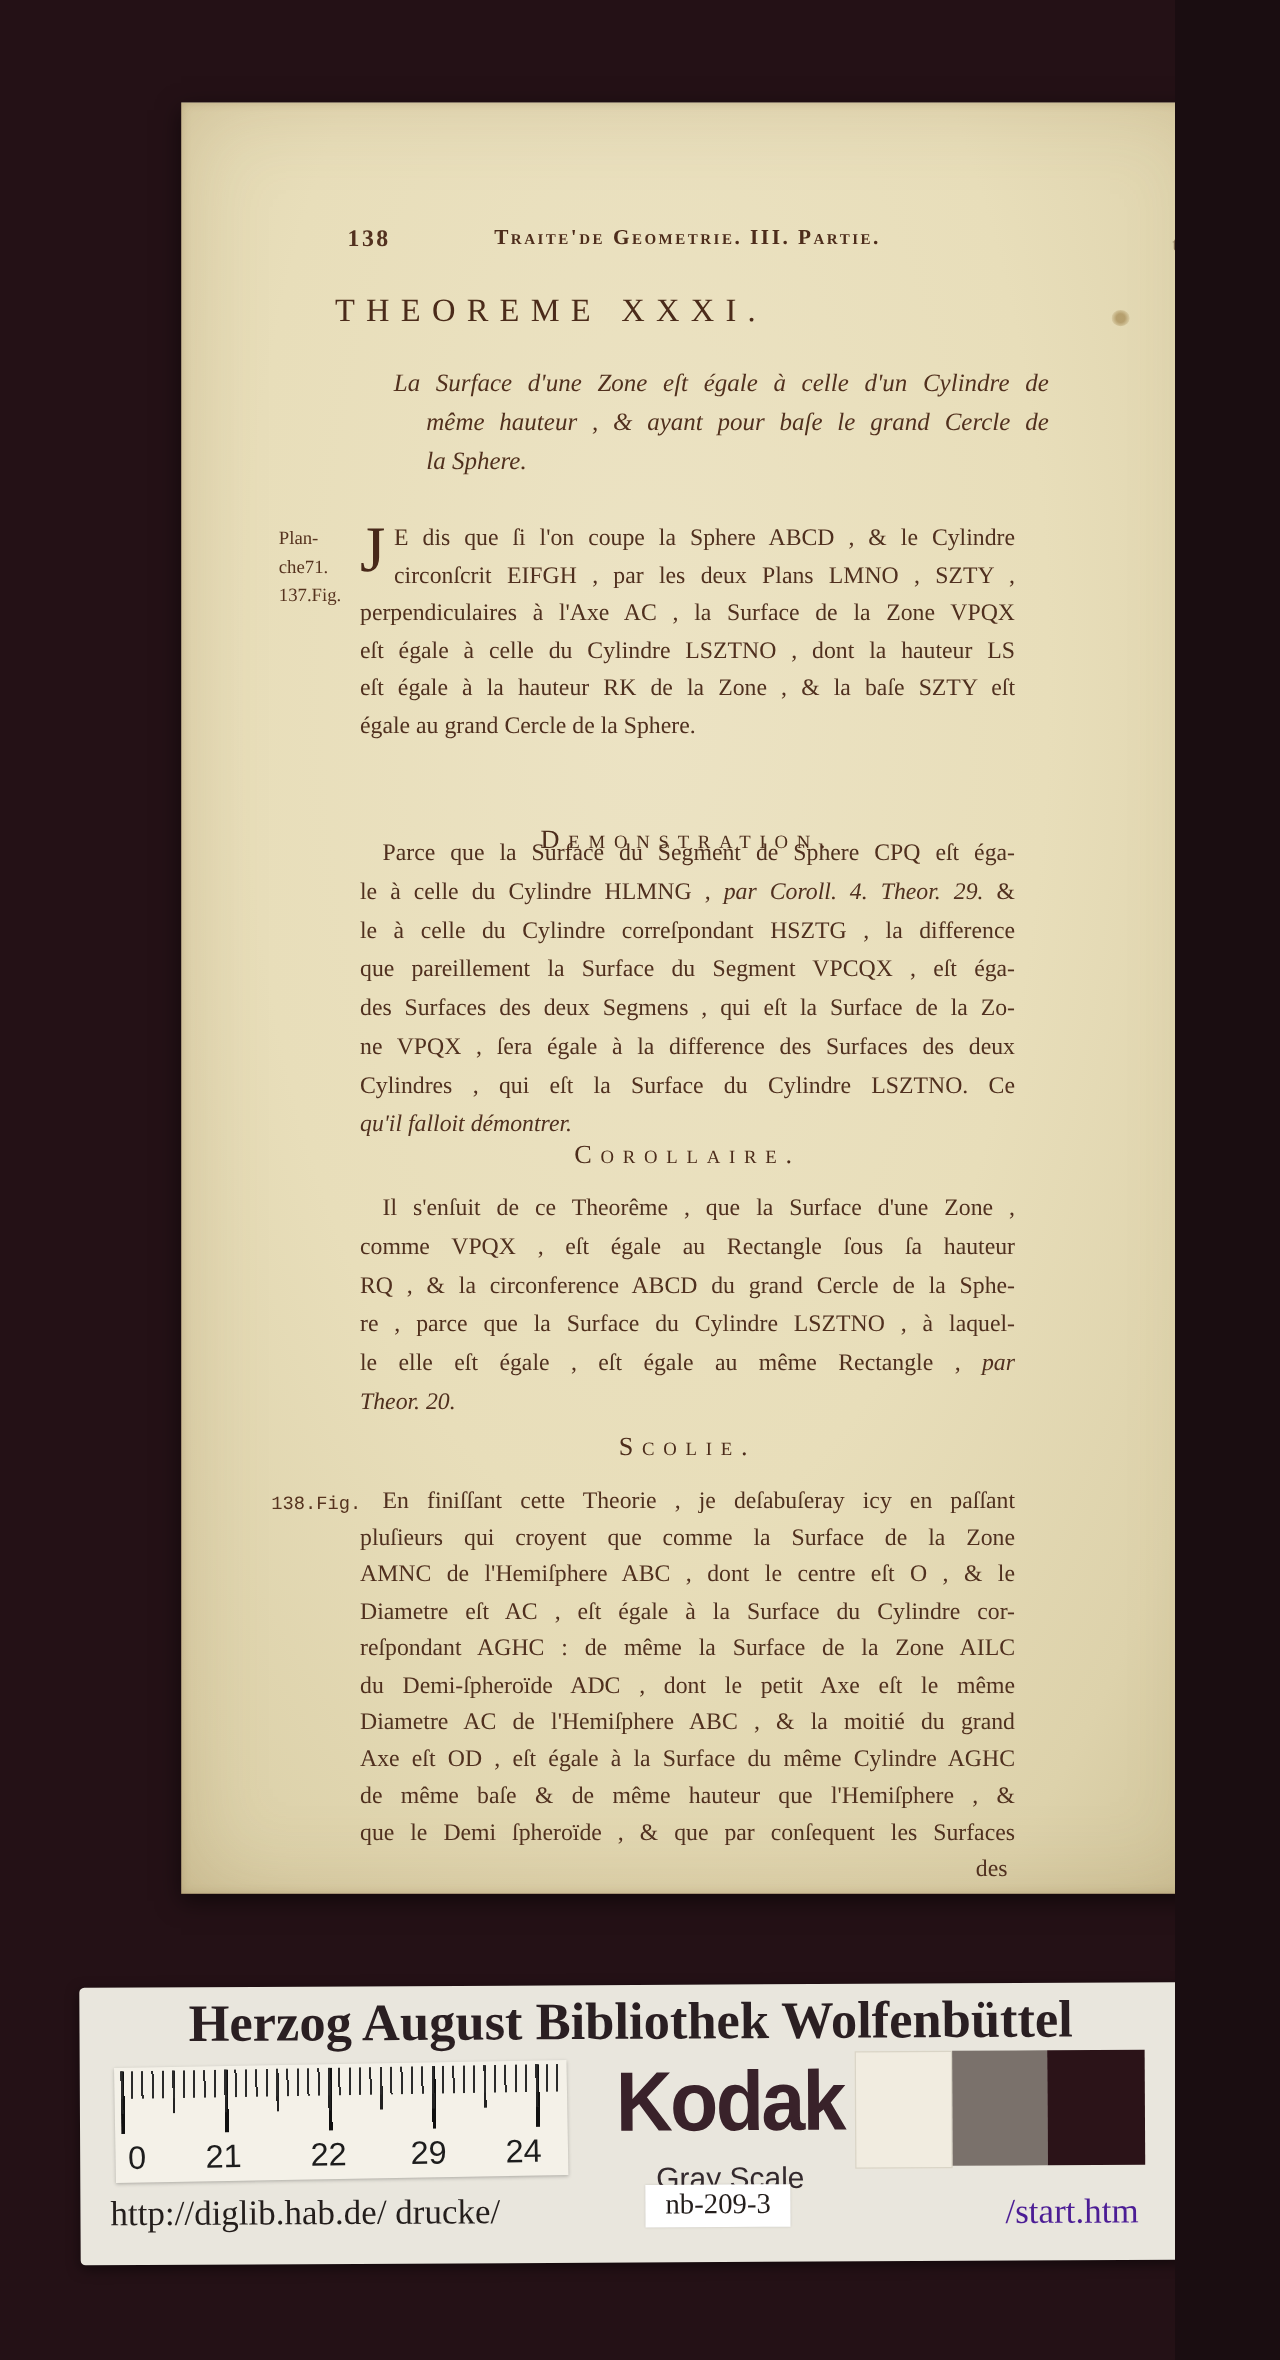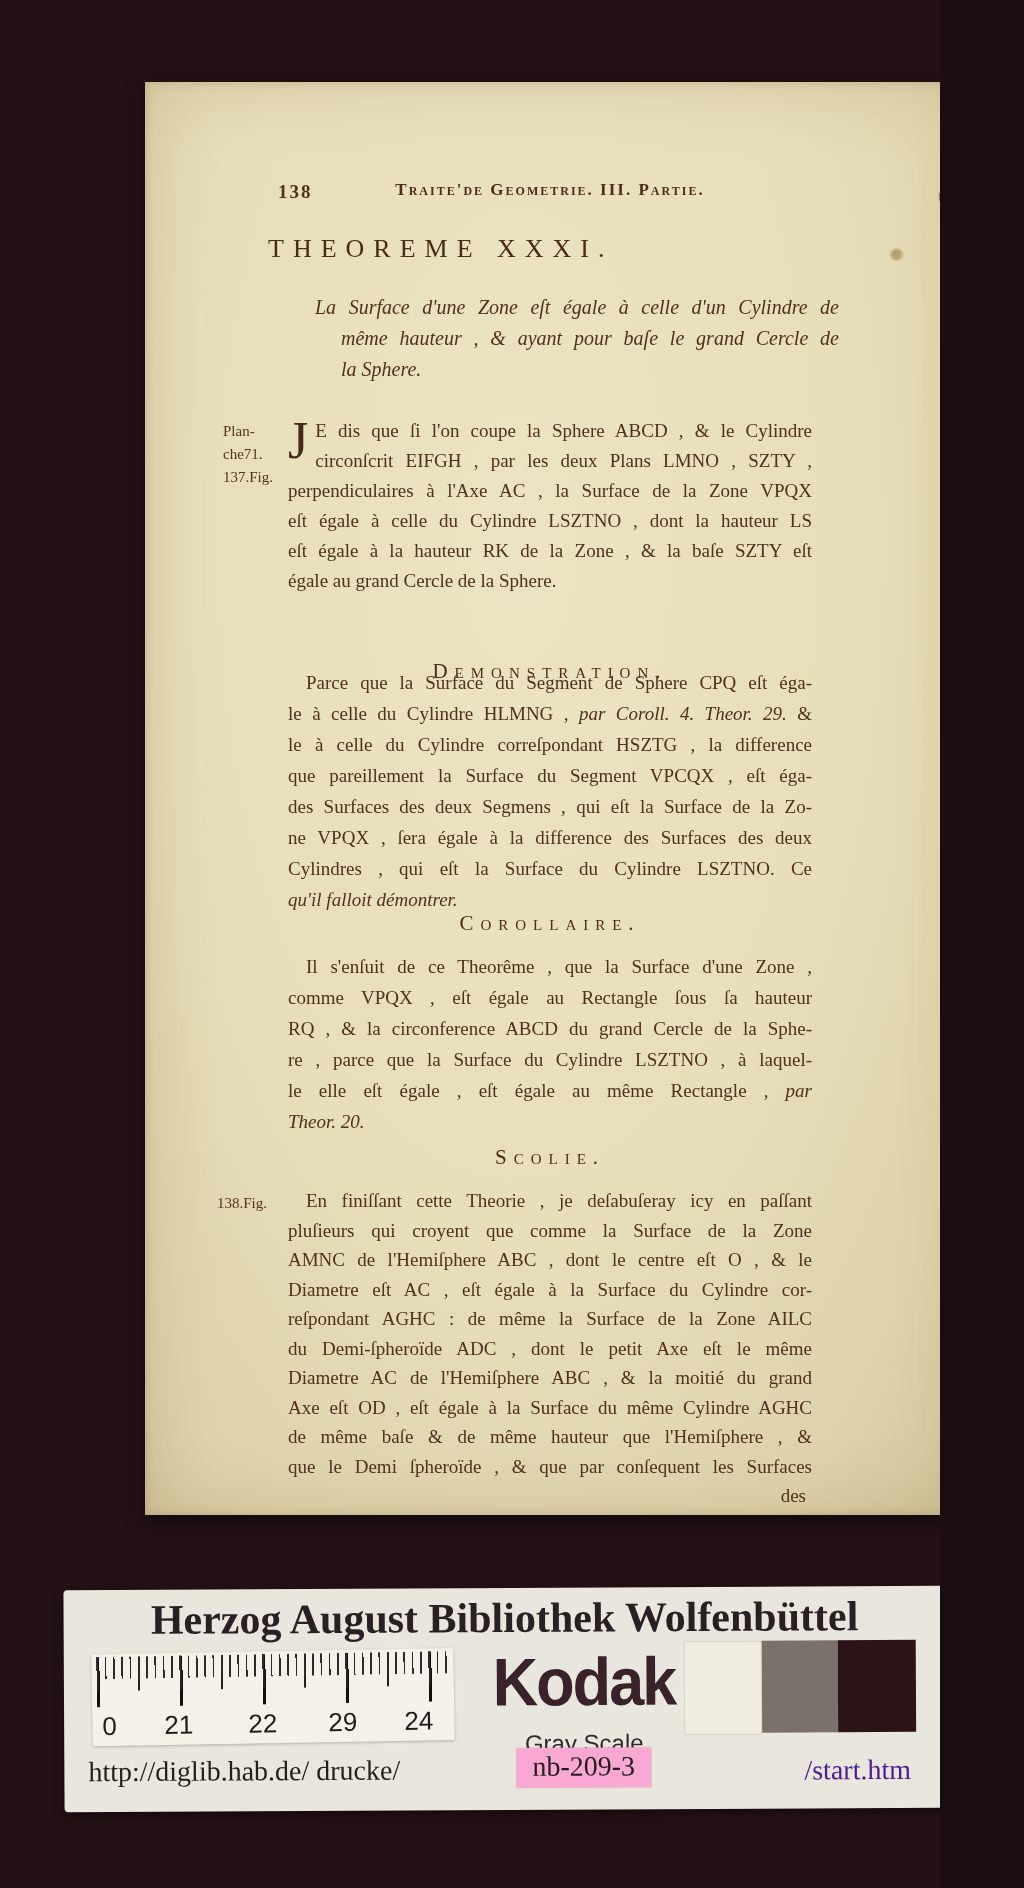--- a/index.html
+++ b/index.html
@@ -24,21 +24,21 @@
 
   .theorem-head{position:absolute;top:152px;left:123px;width:564px;
         font-size:26px;letter-spacing:9px;color:#4b2b1a;}
 
   .statement{position:absolute;top:210px;left:150px;width:524px;
         font-style:italic;font-size:20px;line-height:31px;color:#51301e;margin-left:20px;}
   .statement .ind{padding-left:26px;}
 
   .mnote{position:absolute;font-size:15px;line-height:23px;color:#56331f;}
   .mn1{left:78px;top:338px;}
-  .mn2{left:72px;top:1110px;}
+  .mn2{left:72px;top:1110px;font-family:Liberation Mono, monospace;}
 
   .para{position:absolute;left:143px;width:524px;font-size:19px;color:#50301f;}
   .p1{top:334px;line-height:30px;}
   .p2{top:585px;line-height:31px;}
   .p3{top:869px;line-height:31px;}
   .p4{top:1104px;line-height:29.5px;}
   .tline{min-height:1em;}
   .fl{text-align:justify;text-align-last:justify;}
   .it{font-style:italic;}
   .indent1{text-indent:18px;}
@@ -85,22 +85,22 @@
   .grayscale-label{position:absolute;left:400px;top:142px;width:240px;text-align:center;
         font-family:"Liberation Sans",sans-serif;font-size:24px;color:#342a2e;}
 
   .patches{position:absolute;left:620px;top:54px;display:flex;}
   .patch{height:92px;}
   .patch-white{width:76px;background:#f1ece0;border:1px solid #d9d4c6;}
   .patch-gray{width:76px;background:#7a716b;}
   .patch-dark{width:78px;background:#2b1318;}
 
   .url-left{position:absolute;left:24px;top:166px;font-size:28px;color:#241e1c;}
-  .shelfmark{position:absolute;left:452px;top:160px;background:#f9a8d4;padding:3px 16px 5px;
-        font-size:28px;color:#241e1c;box-shadow:0 0 2px rgba(0,0,0,.15);}
+  .shelfmark{position:absolute;left:452px;top:160px;background:#ffffff;padding:3px 16px 5px;
+        font-size:23px;color:#241e1c;box-shadow:0 0 2px rgba(0,0,0,.15);}
   .url-right{position:absolute;left:740px;top:168px;font-size:28px;color:#4c1d95;}
 </style>
 </head>
 <body>
 
 <div class="canvas">
 
   <div class="fore-edge"></div>
   <div class="crease"></div>
 

